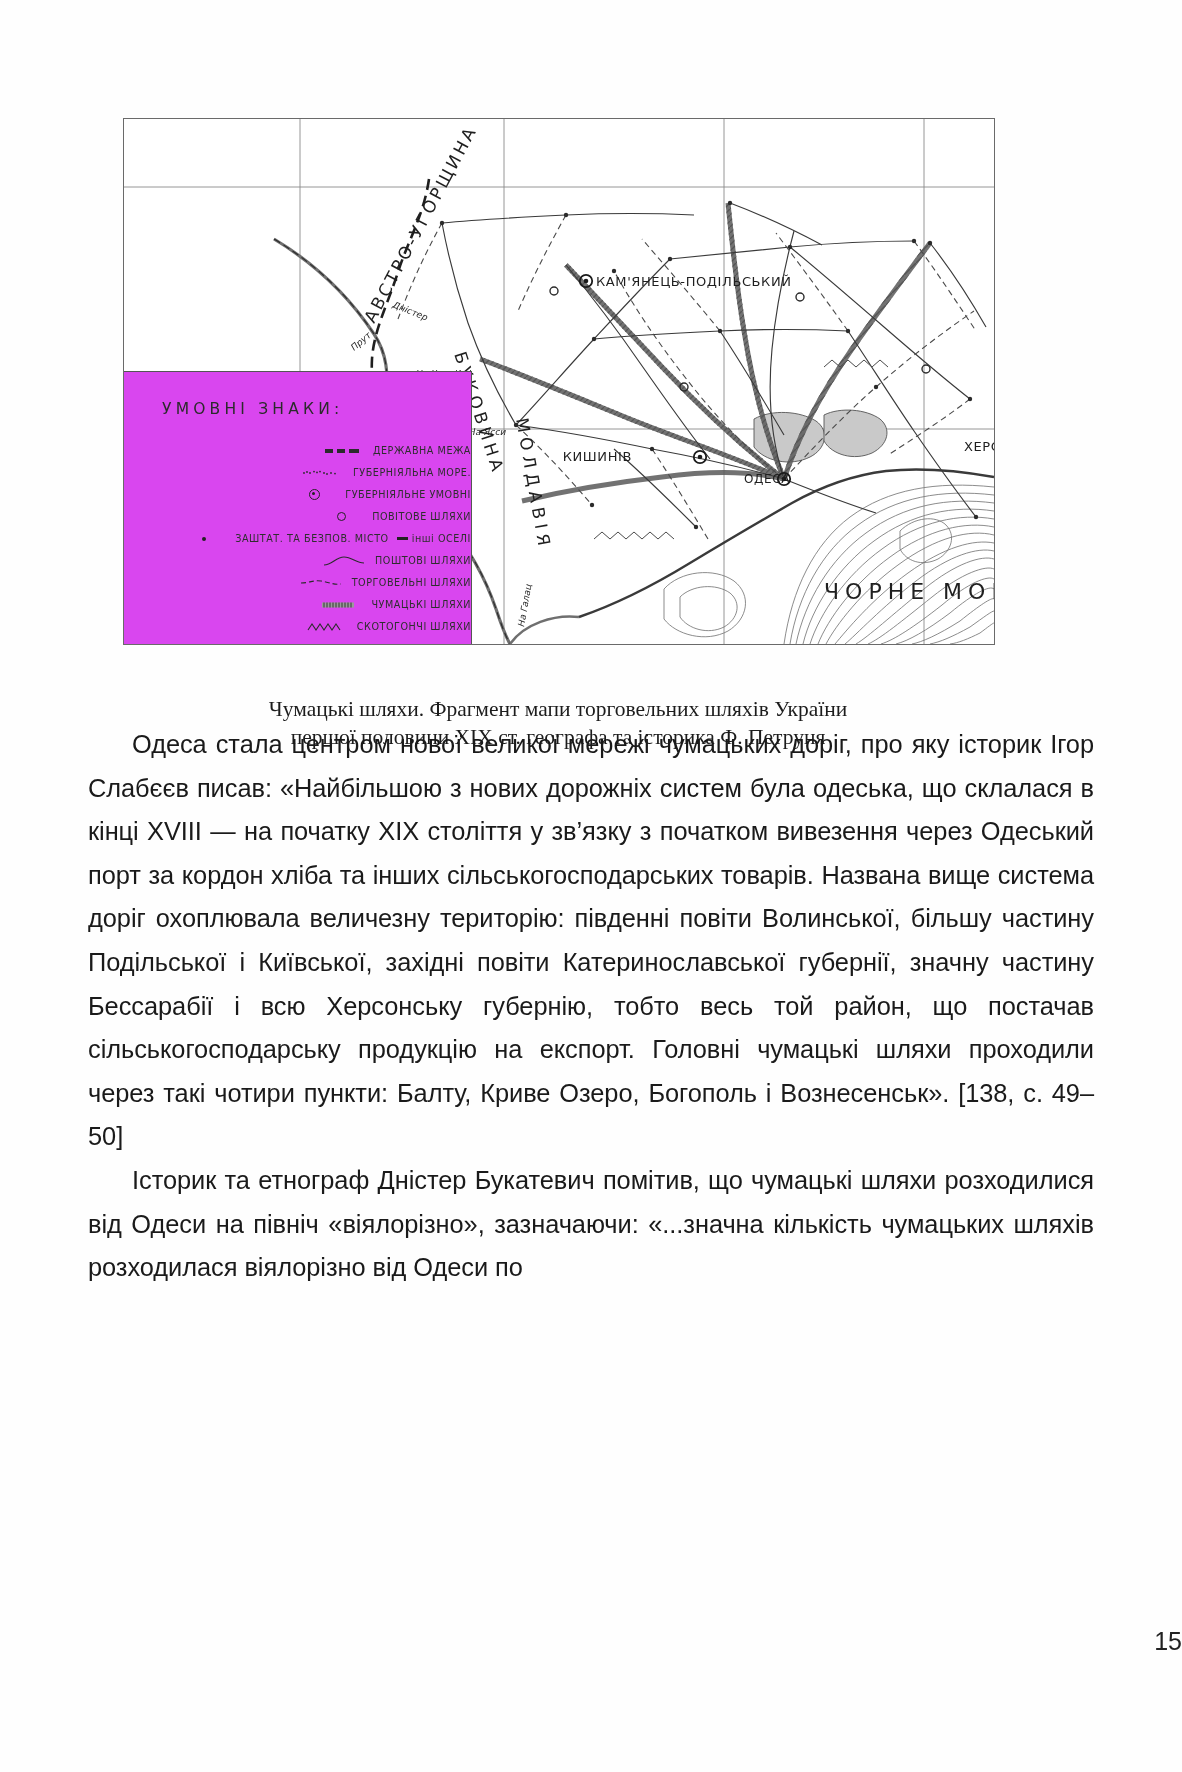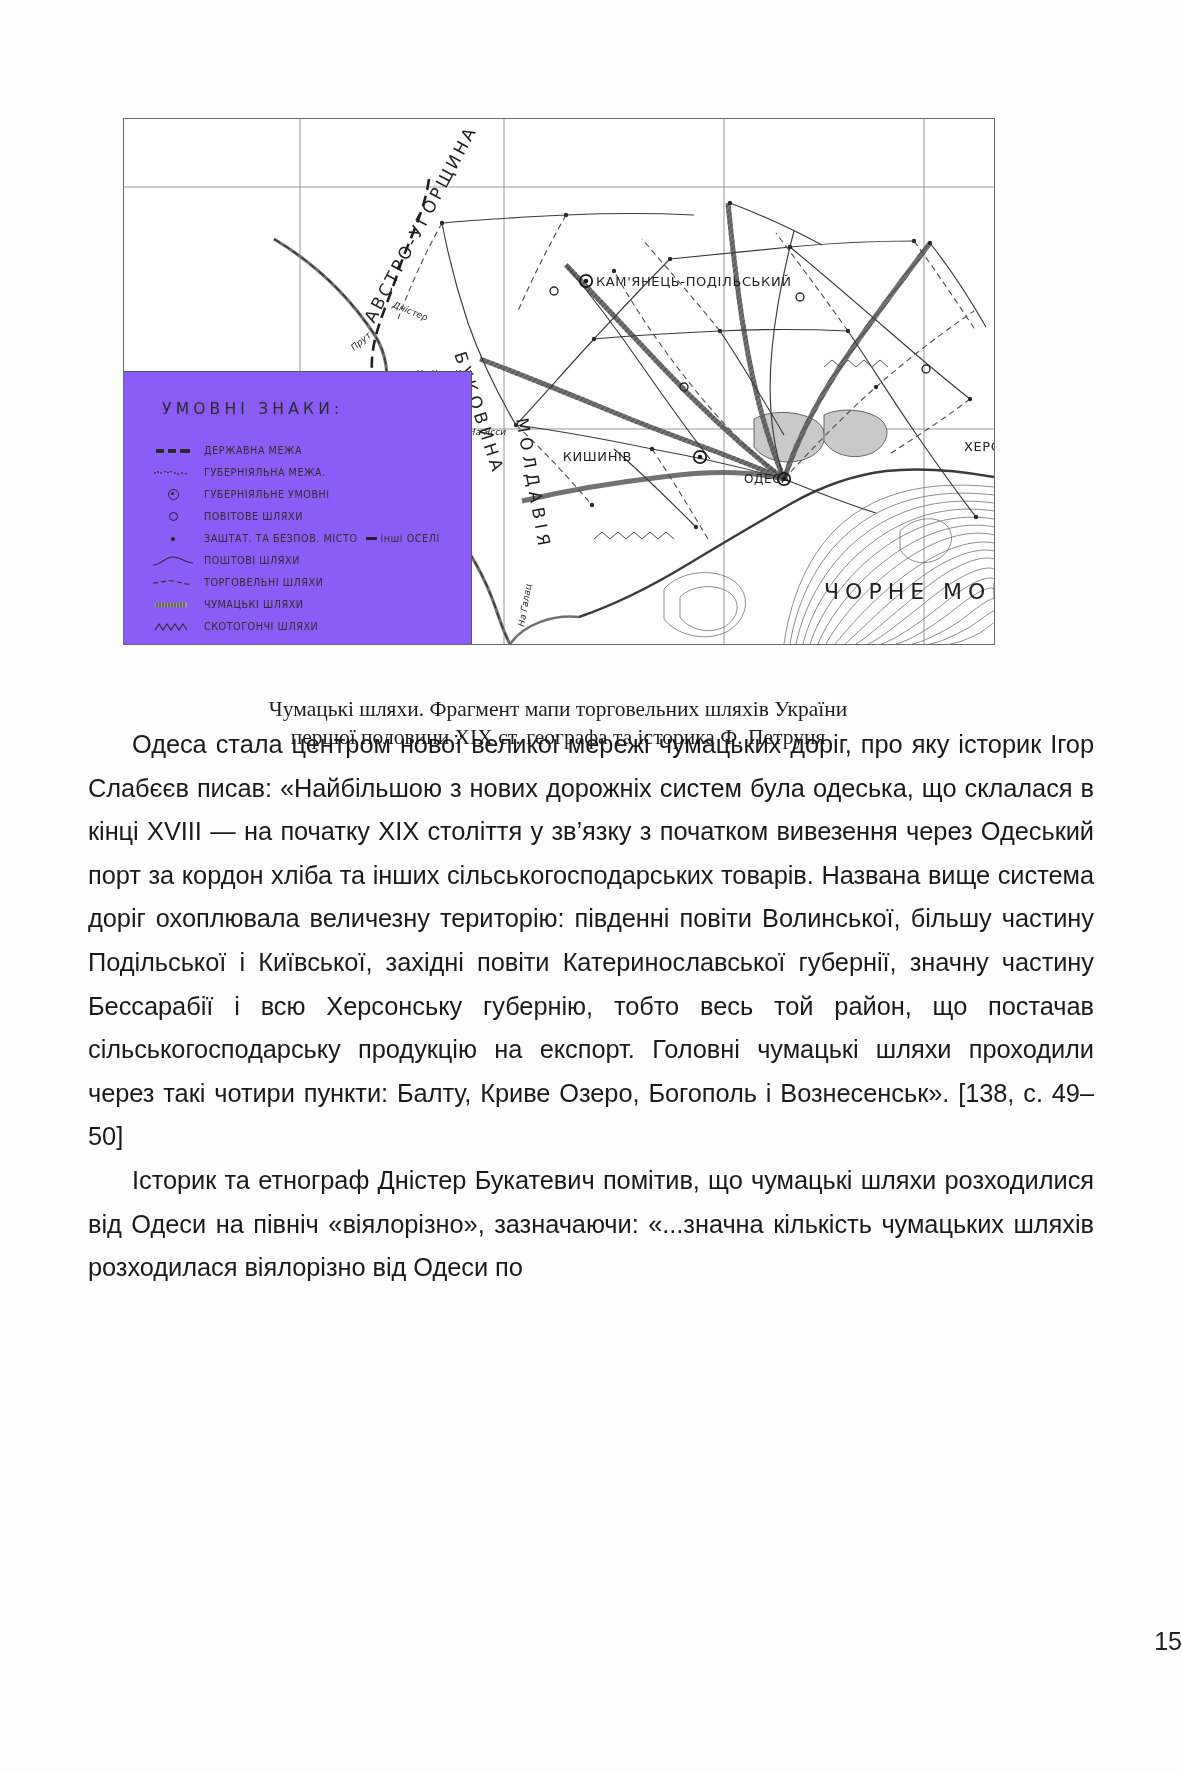--- a/index.html
+++ b/index.html
@@ -42,21 +42,21 @@
     display: block;
   }
 
   
   .legend {
     position: absolute;
     left: 0px;
     top: 252px;
     width: 348px;
     height: 273px;
-    background: #8b5cf6;
+    background: #d946ef;
     border-right: 1.2px solid #555;
     border-top: 1.2px solid #555;
     box-sizing: border-box;
     padding: 22px 0 0 18px;
   }
   .legend-title {
     font-family: "DejaVu Sans", sans-serif;
     font-size: 15.5px;
     letter-spacing: 4.2px;
     color: #2b2b2b;
@@ -66,20 +66,21 @@
   .legend-list {
     margin: 0;
     padding: 0;
     list-style: none;
   }
   .legend-row {
     display: flex;
     align-items: center;
     height: 21px;
     margin-bottom: 1px;
+    justify-content: flex-end;
   }
   .legend-symbol {
     width: 62px;
     min-width: 62px;
     height: 18px;
     display: flex;
     align-items: center;
     justify-content: center;
   }
   .legend-label {
@@ -386,21 +387,21 @@
                   <circle cx="12" cy="3.6" r="0.9"></circle>
                 <circle cx="15" cy="4.4" r="0.9"></circle>
                   <circle cx="18" cy="3.6" r="0.9"></circle>
                 <circle cx="22" cy="5" r="0.9"></circle>
                   <circle cx="25" cy="6" r="0.9"></circle>
                 <circle cx="29" cy="5" r="0.9"></circle>
                   <circle cx="33" cy="5.6" r="0.9"></circle>
               </g>
             </svg>
           </span>
-          <span class="legend-label">ГУБЕРНІЯЛЬНА МЕЖА.</span>
+          <span class="legend-label">ГУБЕРНІЯЛЬНА МОРЕ.</span>
         </li>
 
         <li class="legend-row">
           <span class="legend-symbol">
             <span class="ring-o"></span>
           </span>
           <span class="legend-label">ГУБЕРНІЯЛЬНЕ УМОВНІ</span>
         </li>
 
         <li class="legend-row">

